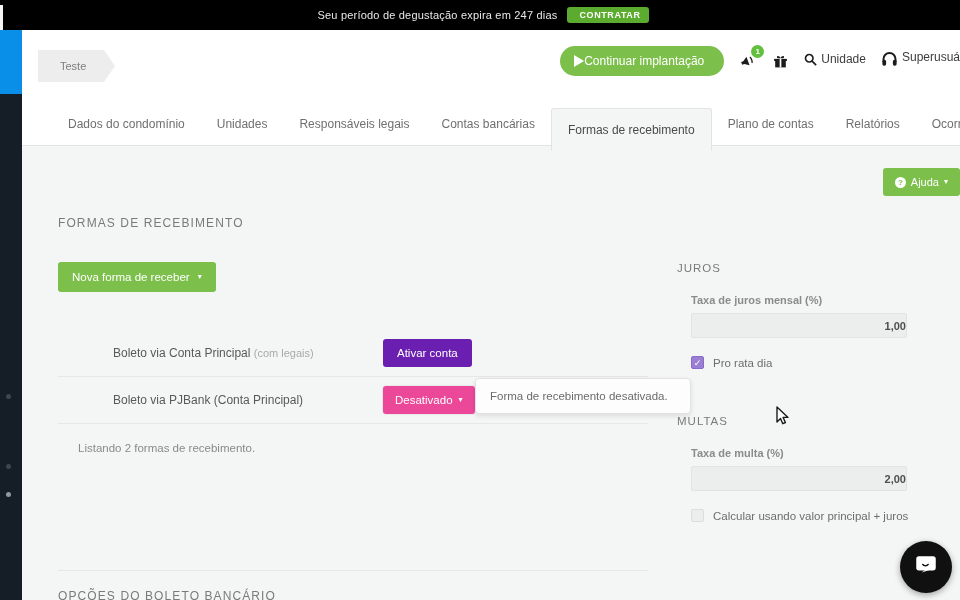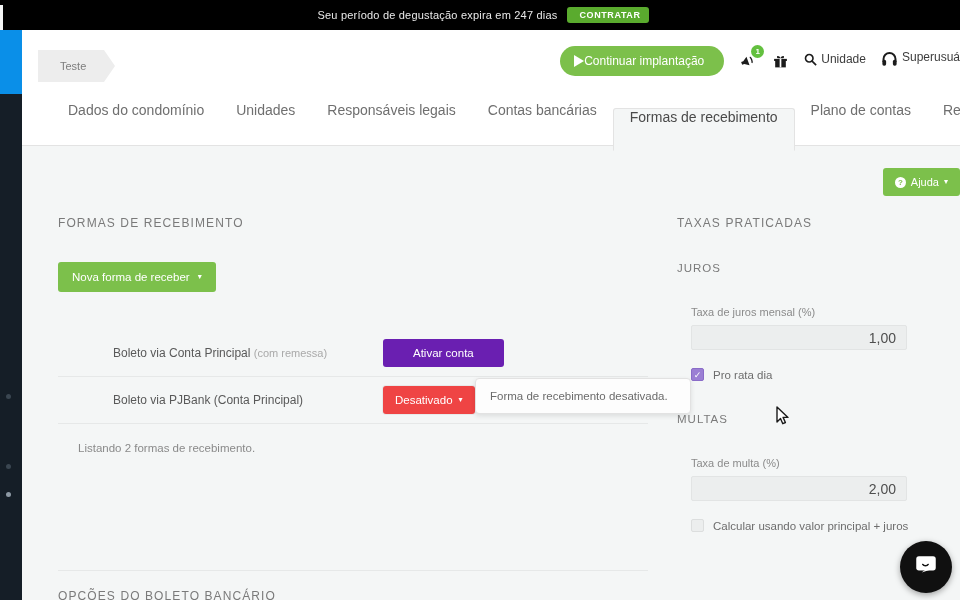--- a/index.html
+++ b/index.html
@@ -69,21 +69,21 @@
   .hdr-lbl{ font-size:12px; color:#3c3c3c; margin-left:3px; }
   .hdr-grp{ display:flex; cursor:pointer; }
 
   
   .tabbar{
     position:absolute; left:22px; top:102px; width:938px; height:44px;
     background:#ffffff; border-bottom:1px solid #e3e3e3; z-index:15;
     display:flex; align-items:stretch; padding-left:30px;
   }
   .tab{
-    display:flex; padding:0 16px; font-size:14px;
+    display:flex; align-items:center; padding:0 16px; font-size:12px;
     color:#6f6f6f; cursor:pointer; white-space:nowrap;
   }
   .tab.active{
     background:#f4f6f6; border:1px solid #e3e3e3; border-bottom:1px solid #f4f6f6;
     color:#4a4a4a; position:relative; top:6px; border-radius:3px 3px 0 0;
   }
 
   
   .main{
     position:absolute; left:22px; top:146px; width:938px; height:454px;
@@ -116,24 +116,24 @@
   .pay-list{ margin-top:38px; }
   .pay-row{
     position:relative; height:47px; display:flex; align-items:center;
     border-bottom:1px solid #e6e8e8;
   }
   .pay-name{ font-size:12px; color:#595959; padding-left:55px; }
   .pay-name em{ font-style:normal; color:#a9a9a9; font-size:11px; }
   .pay-action{ position:absolute; left:325px; top:50%; transform:translateY(-50%); }
   .btn-activate{
     background:#6a1fb1; color:#fff; border:none; border-radius:3px;
-    font-size:11.5px; padding:8px 30px; cursor:pointer;
+    font-size:11.5px; padding:8px 14px; cursor:pointer;
   }
   .btn-disabled{
-    background:#ef4444; color:#ffffff; border:none; border-radius:3px;
+    background:#ec4899; color:#ffffff; border:none; border-radius:3px;
     font-size:11.5px; padding:8px 12px; cursor:pointer;
     display:inline-flex; align-items:center; gap:6px;
     box-shadow:0 0 0 1px rgba(0,0,0,.05);
   }
   .tooltip{
     position:absolute; left:417px; top:1px; width:216px; height:36px;
     background:#fdfdfd; border:1px solid #e2e2e2; border-radius:4px;
     box-shadow:0 2px 5px rgba(0,0,0,.10);
     display:flex; align-items:center; padding-left:14px;
     font-size:11.5px; color:#6b6b6b;
@@ -143,29 +143,29 @@
   }
   .listing{ margin-top:18px; padding-left:20px; font-size:11.5px; color:#8a8a8a; }
 
   .bottom-sect{
     position:absolute; left:36px; top:424px; width:590px;
     border-top:1px solid #e6e8e8; padding-top:18px;
   }
 
   
   .sub-title{
-    font-size:11.5px; color:#7a7a7a; letter-spacing:1px; margin-top:32px;
-  }
-  .field{ margin-top:32px; padding-left:14px; }
+    font-size:11.5px; color:#7a7a7a; letter-spacing:1px; margin-top:46px;
+  }
+  .field{ margin-top:20px; padding-left:14px;font-weight:bold; }
   .field-label{ font-size:11px; color:#8b8b8b; }
   .field-input{
     margin-top:7px; width:216px; height:25px; background:#eceeee;
     border:1px solid #e2e4e4; border-radius:2px;
     display:flex; align-items:center; justify-content:flex-end;
-    padding-right:10px; font-size:14px; color:#4e4e4e; cursor:text;
+    font-size:11px; color:#4e4e4e; cursor:text;
   }
   .chk-row{ margin-top:18px; padding-left:14px; display:flex; align-items:center; gap:9px; cursor:pointer;}
   .chk{
     width:13px;height:13px;border-radius:2px;background:#9b7fd4;border:1px solid #8a6cc8;
     display:flex;align-items:center;justify-content:center;color:#fff;font-size:9px;
   }
   .chk.off{ background:#eceeee; border-color:#dcdede; color:transparent; }
   .chk-lbl{ font-size:11.5px; color:#6d6d6d; }
 
   
@@ -295,21 +295,21 @@
       <button class="btn-new">
         <span>Nova forma de receber</span>
         <span class="caret">▾</span>
       </button>
 
       <div class="pay-list">
 
         <div class="pay-row">
           <div class="pay-name">
             <span>Boleto via Conta Principal</span>
-            <em>(com remessa)</em>
+            <em>(com legais)</em>
           </div>
           <div class="pay-action">
             <button class="btn-activate">Ativar conta</button>
           </div>
         </div>
 
         <div class="pay-row">
           <div class="pay-name">
             <span>Boleto via PJBank (Conta Principal)</span>
           </div>
@@ -332,21 +332,20 @@
       </div>
 
       <div class="listing">Listando 2 formas de recebimento.</div>
     </div>
 
     <div class="bottom-sect">
       <div class="sect-title">OPÇÕES DO BOLETO BANCÁRIO</div>
     </div>
 
     <div class="col-right">
-      <div class="sect-title">TAXAS PRATICADAS</div>
 
       <div class="sub-title">JUROS</div>
       <div class="field">
         <div class="field-label">Taxa de juros mensal (%)</div>
         <div class="field-input">1,00</div>
       </div>
       <div class="chk-row">
         <span class="chk">✓</span>
         <span class="chk-lbl">Pro rata dia</span>
       </div>

